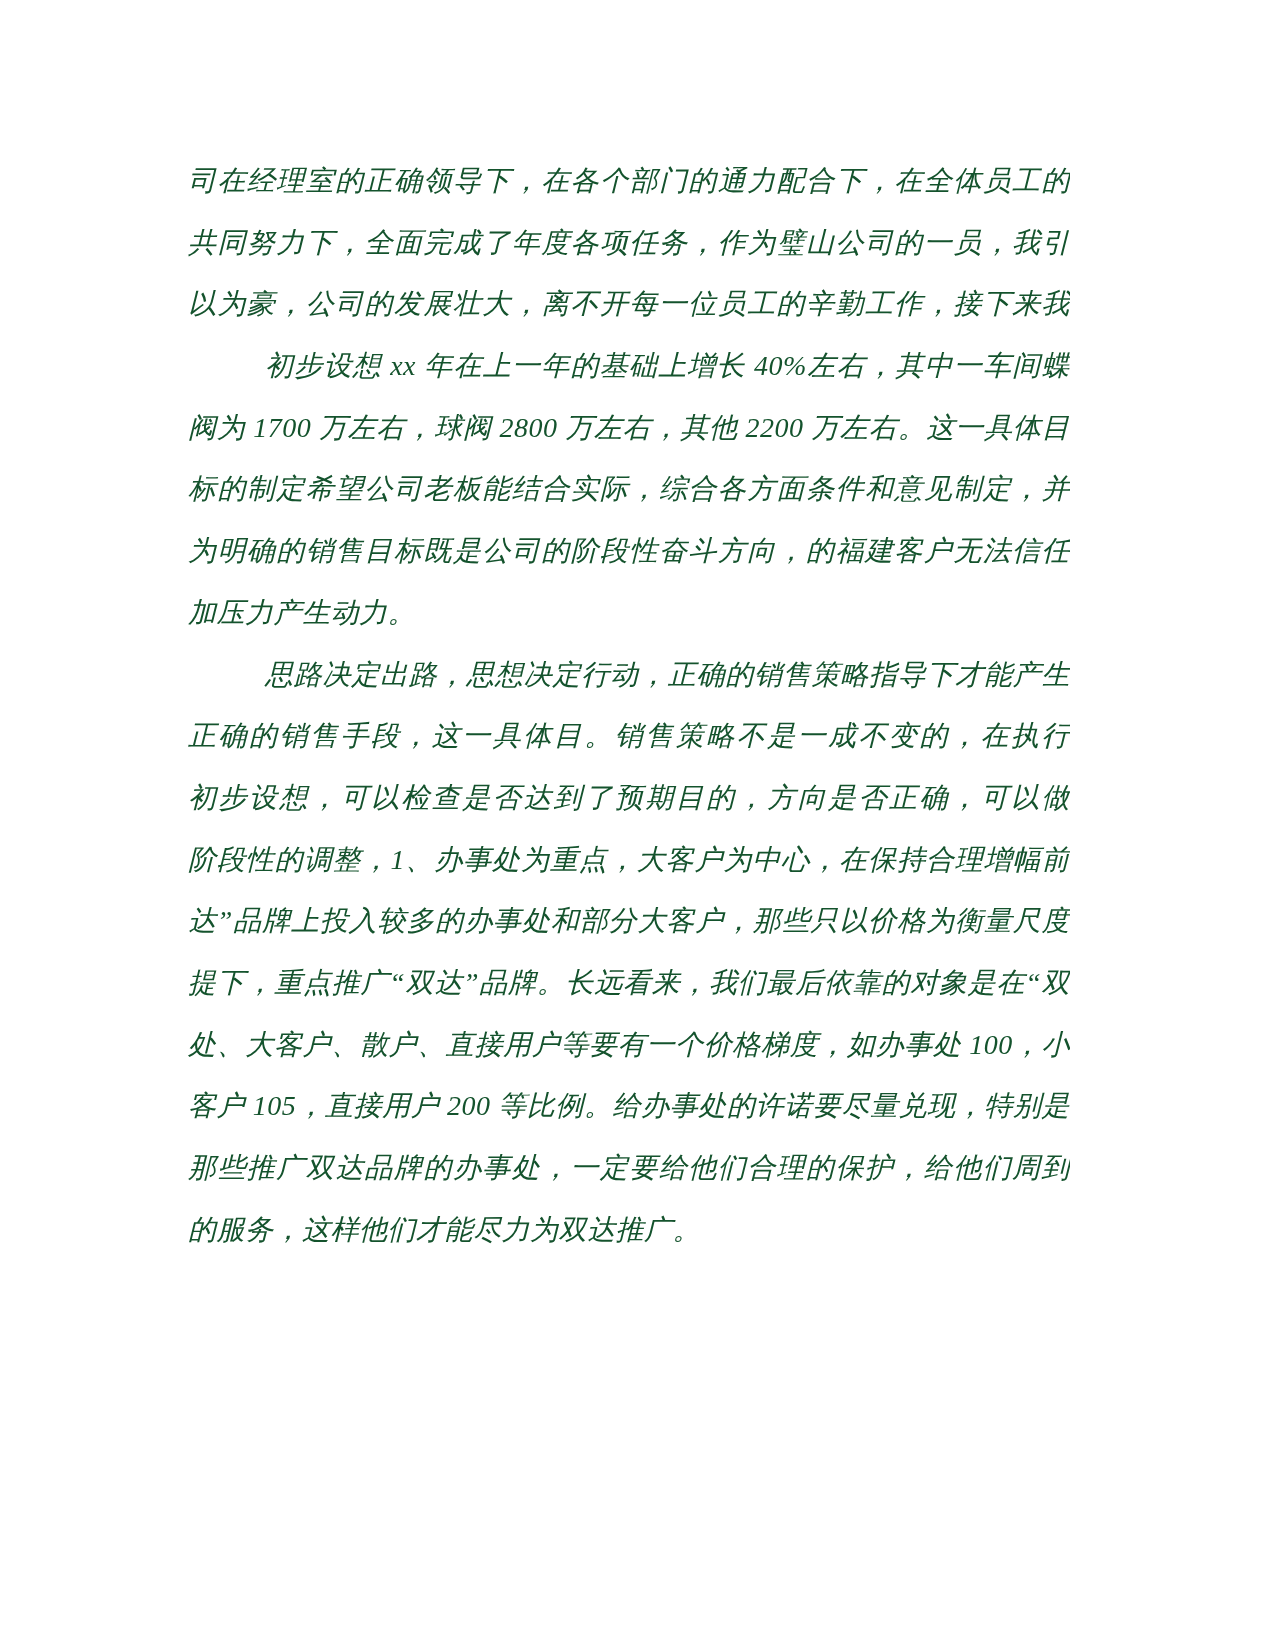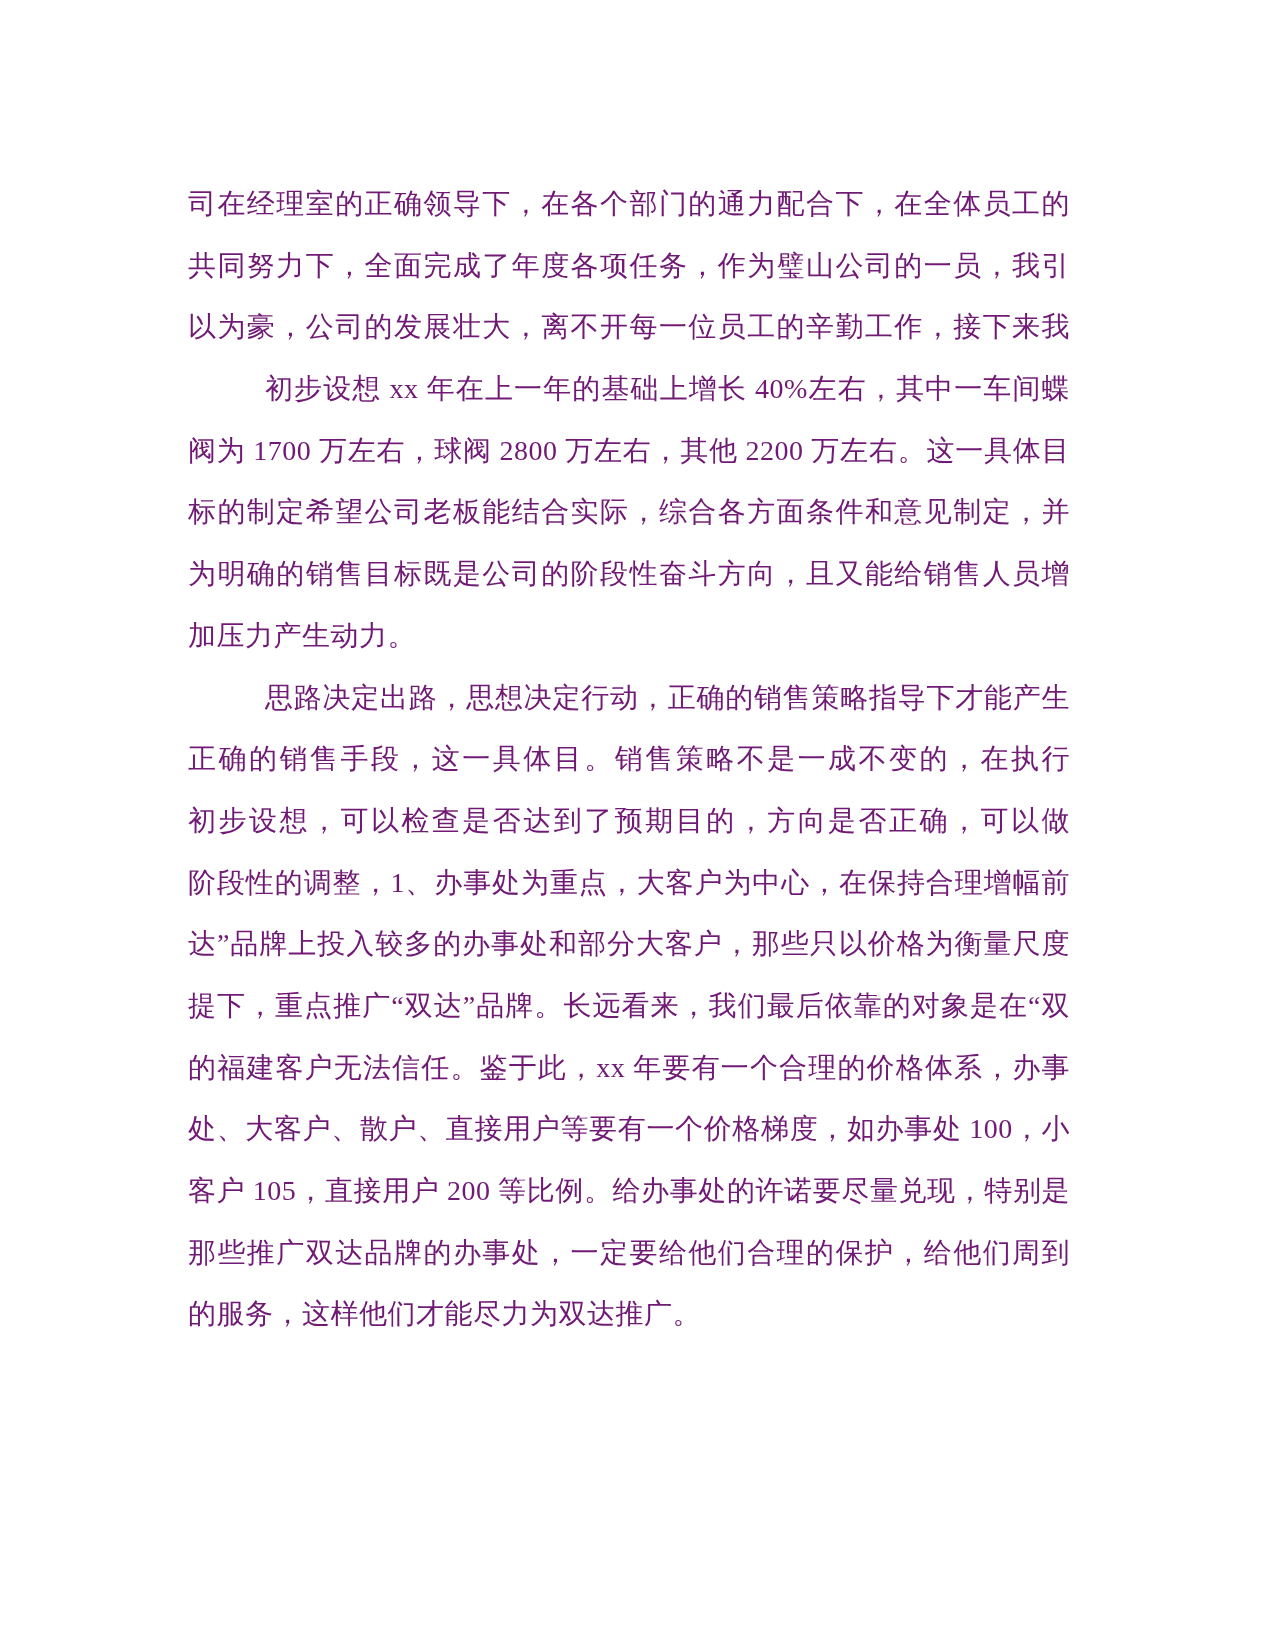--- a/index.html
+++ b/index.html
@@ -10,26 +10,27 @@
   .page {
     position: relative;
     width: 1275px;
     height: 1650px;
     background: #ffffff;
     overflow: hidden;
   }
   .text-block {
     position: absolute;
     left: 188px;
-    top: 173px;
+    top: 150px;
     width: 882px;
-    color: #701a75;
+    color: #14532d;
     font-family: "Liberation Serif", "DejaVu Serif", serif;
     font-size: 28px;
     font-weight: 400;
+    font-style: italic;
   }
   .paragraph {
     margin: 0;
     padding: 0;
   }
   .line {
     height: 61.7px;
     line-height: 61.7px;
     text-align: justify;
     text-align-last: justify;
@@ -51,30 +52,29 @@
   <div class="text-block">
       <div class="paragraph">
         <div class="line">司在经理室的正确领导下，在各个部门的通力配合下，在全体员工的</div>
         <div class="line">共同努力下，全面完成了年度各项任务，作为璧山公司的一员，我引</div>
         <div class="line">以为豪，公司的发展壮大，离不开每一位员工的辛勤工作，接下来我</div>
       </div>
       <div class="paragraph">
         <div class="line indent">初步设想 xx 年在上一年的基础上增长 40%左右，其中一车间蝶</div>
         <div class="line">阀为 1700 万左右，球阀 2800 万左右，其他 2200 万左右。这一具体目</div>
         <div class="line">标的制定希望公司老板能结合实际，综合各方面条件和意见制定，并</div>
-        <div class="line">为明确的销售目标既是公司的阶段性奋斗方向，且又能给销售人员增</div>
+        <div class="line">为明确的销售目标既是公司的阶段性奋斗方向，的福建客户无法信任</div>
         <div class="line last">加压力产生动力。</div>
       </div>
       <div class="paragraph">
         <div class="line indent">思路决定出路，思想决定行动，正确的销售策略指导下才能产生</div>
         <div class="line">正确的销售手段，这一具体目。销售策略不是一成不变的，在执行</div>
         <div class="line">初步设想，可以检查是否达到了预期目的，方向是否正确，可以做</div>
         <div class="line">阶段性的调整，1、办事处为重点，大客户为中心，在保持合理增幅前</div>
         <div class="line">达”品牌上投入较多的办事处和部分大客户，那些只以价格为衡量尺度</div>
         <div class="line">提下，重点推广“双达”品牌。长远看来，我们最后依靠的对象是在“双</div>
-        <div class="line">的福建客户无法信任。鉴于此，xx 年要有一个合理的价格体系，办事</div>
         <div class="line">处、大客户、散户、直接用户等要有一个价格梯度，如办事处 100，小</div>
         <div class="line">客户 105，直接用户 200 等比例。给办事处的许诺要尽量兑现，特别是</div>
         <div class="line">那些推广双达品牌的办事处，一定要给他们合理的保护，给他们周到</div>
         <div class="line last">的服务，这样他们才能尽力为双达推广。</div>
       </div>
     </div>
 </div>
 
 </body></html>

